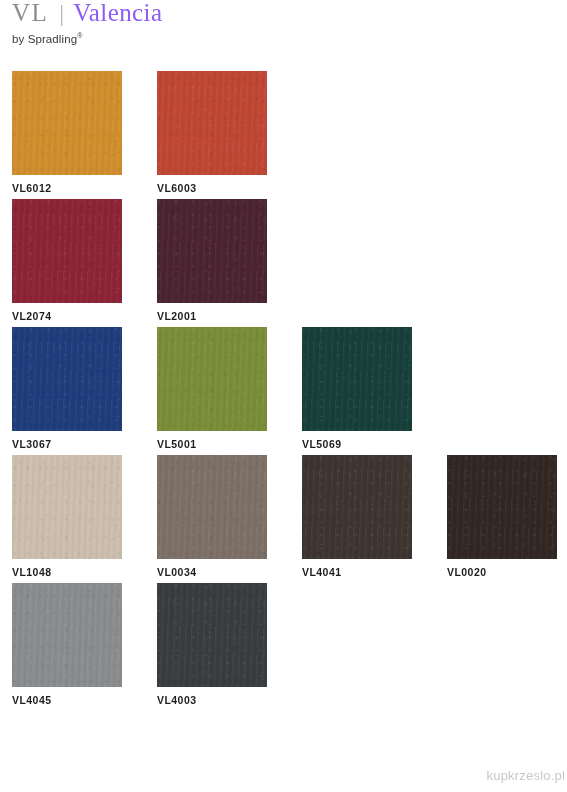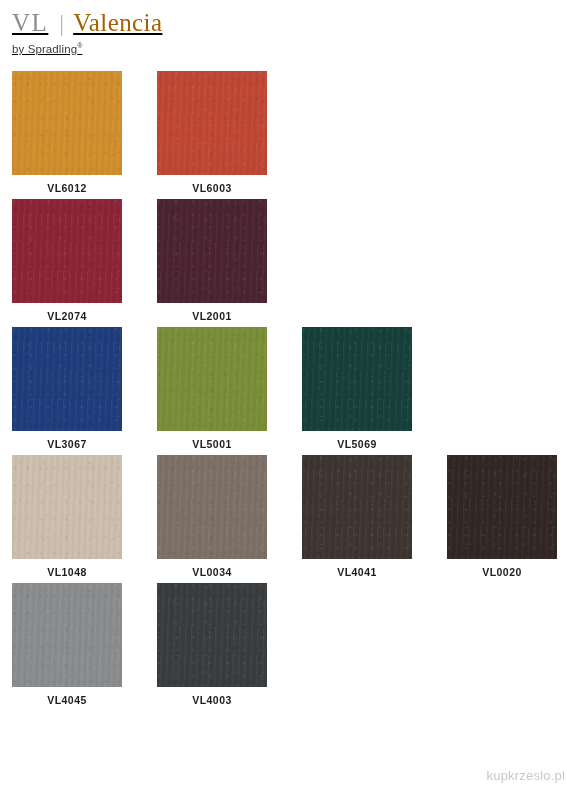--- a/index.html
+++ b/index.html
@@ -11,22 +11,21 @@
     height: 792px;
     background: #ffffff;
     font-family: "Liberation Sans", sans-serif;
     position: relative;
     overflow: hidden;
     -webkit-font-smoothing: antialiased;
   }
 
   
   .header {
-    padding: 10px 0 0 12px;
-    text-decoration: underline;
+    padding: 0 0 0 12px;
   }
   .brand-line {
     display: flex;
     align-items: baseline;
     font-family: "Liberation Serif", serif;
     line-height: 1;
     white-space: nowrap;
   }
   .brand-code {
     font-size: 25px;
@@ -34,21 +33,21 @@
     letter-spacing: 1.5px;
   }
   .brand-sep {
     font-size: 24px;
     color: #b4b4b4;
     margin: 0 9px 0 11px;
     font-weight: 300;
   }
   .brand-name {
     font-size: 25px;
-    color: #a16207;
+    color: #8b5cf6;
     letter-spacing: 0.4px;
   }
   .brand-sub {
     margin-top: 7px;
     font-size: 11.5px;
     color: #3a3a3a;
     letter-spacing: 0.1px;
   }
   .brand-sub .reg {
     font-size: 7px;
@@ -103,21 +102,20 @@
     opacity: 0.10;
     background-image:
       repeating-linear-gradient(92deg, rgba(255,255,255,0.5) 0px, rgba(255,255,255,0) 2px, rgba(0,0,0,0.35) 4px, rgba(0,0,0,0) 6px);
   }
   .code {
     margin-top: 7px;
     font-size: 10.5px;
     font-weight: bold;
     color: #1d1d1f;
     letter-spacing: 0.45px;
-    text-align: center;
   }
 
   
   .watermark {
     position: absolute;
     right: 2px;
     bottom: 9px;
     font-size: 13px;
     color: #c8c8c8;
     letter-spacing: 0.2px;

